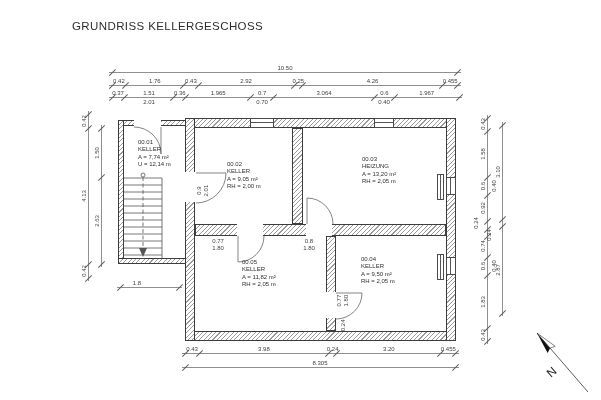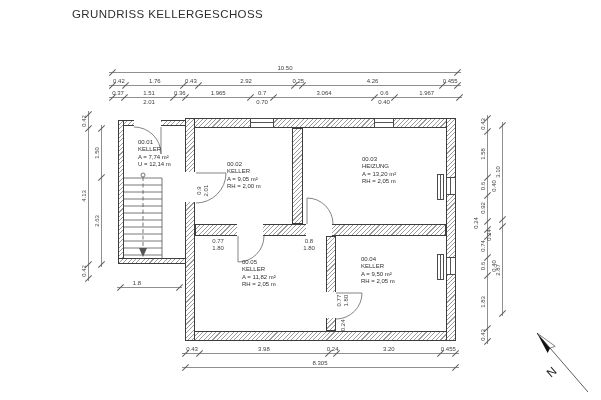--- a/index.html
+++ b/index.html
@@ -1,18 +1,18 @@
 <!DOCTYPE html>
 <html><head>
 <meta charset="utf-8">
 <style>
   html,body{margin:0;padding:0;background:#fff;}
   #stage{position:relative;width:601px;height:400px;background:#fff;overflow:hidden;
          font-family:"Liberation Sans",sans-serif;}
-  .title{position:absolute;left:72px;top:8px;font-size:11.5px;letter-spacing:.4px;color:#2e2e2e;}
+  .title{position:absolute;left:72px;top:20px;font-size:11.5px;letter-spacing:.4px;color:#2e2e2e;}
   .wall{position:absolute;box-sizing:border-box;border:1px solid #3d3d3d;
         background:repeating-linear-gradient(135deg,#fff 0 2.3px,#9b9b9b 2.3px 3.1px);}
   .gap{position:absolute;background:#fff;}
   .winh,.winv,.rad{position:absolute;box-sizing:border-box;border:1px solid #4a4a4a;background:#fff;}
   .winh{background:linear-gradient(#fff 0 3.5px,#555 3.5px 4.5px,#fff 4.5px);}
   .winv{background:linear-gradient(90deg,#fff 0 3.5px,#555 3.5px 4.5px,#fff 4.5px);}
   .rad{background:linear-gradient(90deg,#fff 0 2.5px,#555 2.5px 3.5px,#fff 3.5px);}
   .dim-line{position:absolute;background:#8f8f8f;}
   .dim-tick{position:absolute;width:9px;height:1px;background:#5e5e5e;transform:rotate(-45deg);}
   .dim-label{position:absolute;font-size:6px;color:#3f3f3f;white-space:nowrap;transform:translate(-50%,-100%);}

